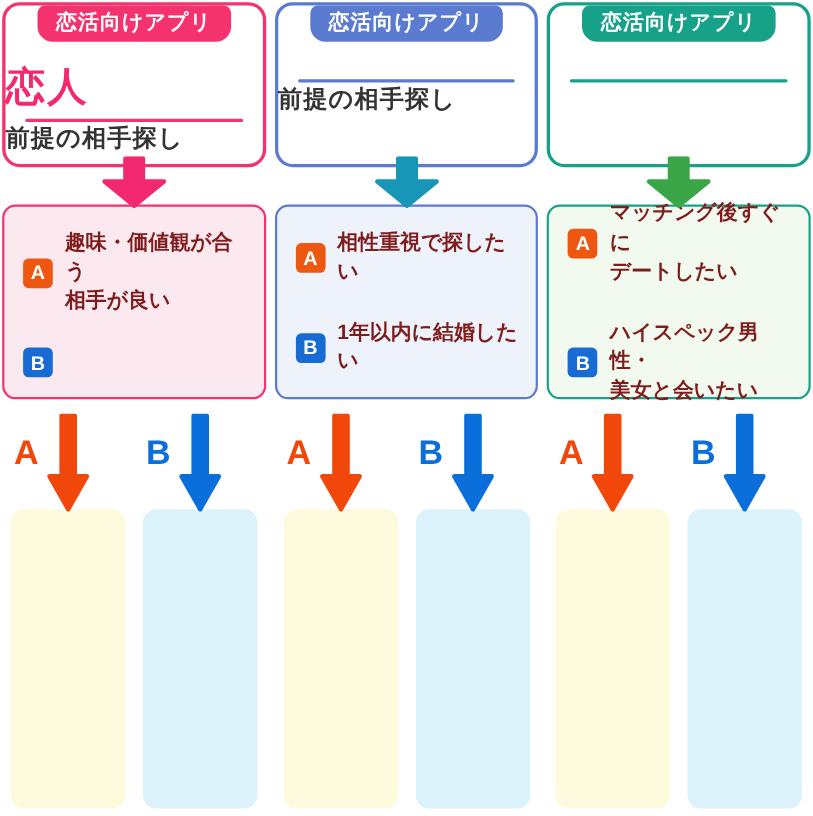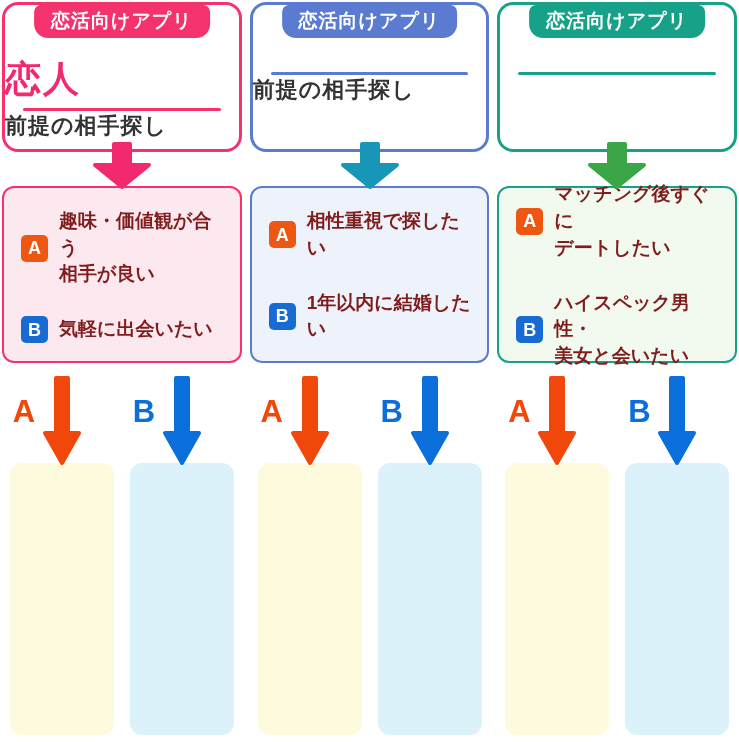--- a/index.html
+++ b/index.html
@@ -92,21 +92,20 @@
       <polygon points="24,2 40,2 40,23 59,23 32,45 5,23 24,23" fill="currentColor" stroke="currentColor" stroke-width="4" stroke-linejoin="round"></polygon>
     </svg>
     <div class="persona-box">
       <div class="item">
         <span class="key key-a">A</span>
         <span class="itext">趣味・価値観が合う
 相手が良い</span>
       </div>
       <div class="item">
         <span class="key key-b">B</span>
-        <span class="itext">気軽に出会いたい</span>
       </div>
     </div>
     <div class="ab-row">
       <div class="ab-cell">
         <span class="ab-label a">A</span>
         <svg class="ab-arrow a" viewBox="0 0 40 90" aria-hidden="true">
           <polygon points="14,2 26,2 26,57 37,57 20,87 3,57 14,57" fill="currentColor" stroke="currentColor" stroke-width="4" stroke-linejoin="round"></polygon>
         </svg>
       </div>
       <div class="ab-cell">

